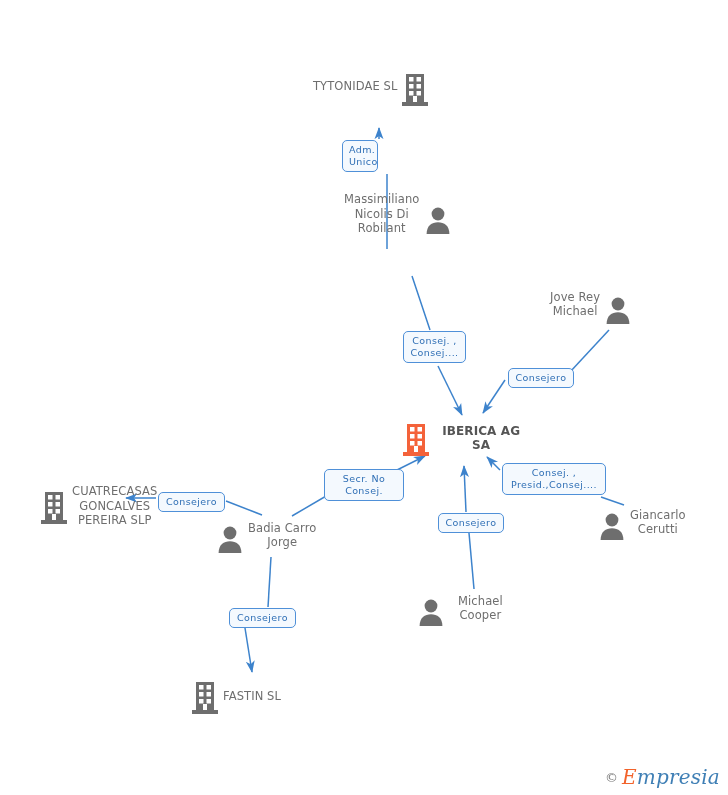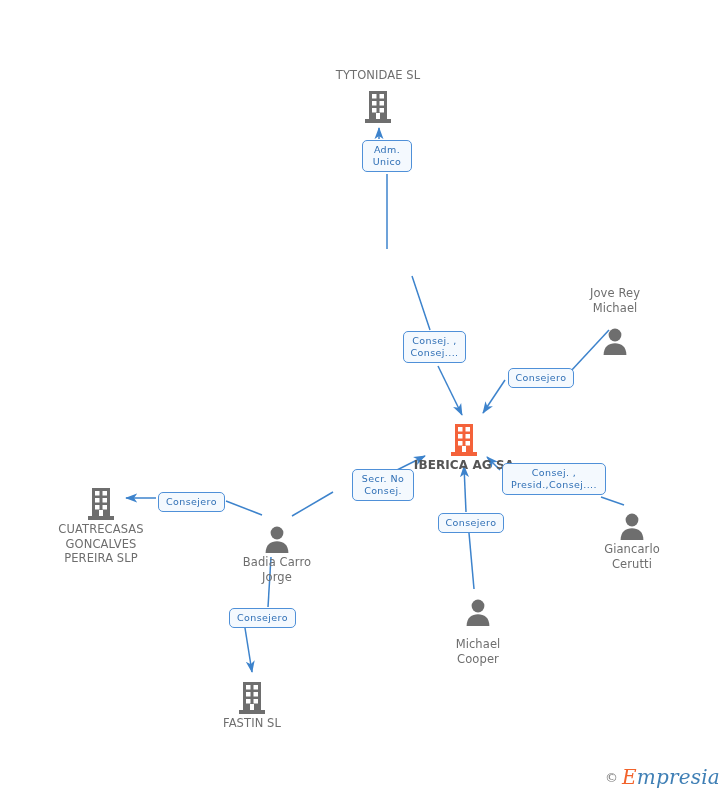--- a/index.html
+++ b/index.html
@@ -23,21 +23,21 @@
   .edge-layer {
     position: absolute;
     left: 0; top: 0;
     width: 728px;
     height: 795px;
     pointer-events: none;
   }
   .node {
     position: absolute;
     display: flex;
-    flex-direction: column;
+    flex-direction: row;
     align-items: center;
     width: 130px;
     margin-left: -65px;
   }
   .node-label {
     font-size: 11.5px;
     color: #6e6e6e;
     text-align: center;
     line-height: 14.5px;
     white-space: pre-line;
@@ -139,20 +139,31 @@
         <rect x="14.5" y="5" width="4.5" height="4.5" fill="#ffffff"></rect>
         <rect x="7" y="12" width="4.5" height="4.5" fill="#ffffff"></rect>
         <rect x="14.5" y="12" width="4.5" height="4.5" fill="#ffffff"></rect>
         <rect x="7" y="19" width="4.5" height="4.5" fill="#ffffff"></rect>
         <rect x="14.5" y="19" width="4.5" height="4.5" fill="#ffffff"></rect>
         <rect x="11" y="24" width="4" height="6" fill="#ffffff"></rect>
       </svg>
     </div>
   </div>
 
+  <div class="node" style="left:409px; top:192px;">
+    <div class="node-label above">Massimiliano
+Nicolis Di
+Robilant</div>
+    <div class="icon-wrap">
+      <svg width="28" height="28" viewBox="0 0 28 28" aria-hidden="true">
+        <circle cx="14" cy="8" r="6.4" fill="#6e6e6e"></circle>
+        <path d="M2.6,28 C2.6,19.6 7.8,16.2 14,16.2 C20.2,16.2 25.4,19.6 25.4,28 Z" fill="#6e6e6e"></path>
+      </svg>
+    </div>
+  </div>
 
   <div class="node" style="left:615px; top:286px;">
     <div class="node-label above">Jove Rey
 Michael</div>
     <div class="icon-wrap">
       <svg width="28" height="28" viewBox="0 0 28 28" aria-hidden="true">
         <circle cx="14" cy="8" r="6.4" fill="#6e6e6e"></circle>
         <path d="M2.6,28 C2.6,19.6 7.8,16.2 14,16.2 C20.2,16.2 25.4,19.6 25.4,28 Z" fill="#6e6e6e"></path>
       </svg>
     </div>
@@ -198,21 +209,21 @@
         <rect x="7" y="19" width="4.5" height="4.5" fill="#ffffff"></rect>
         <rect x="14.5" y="19" width="4.5" height="4.5" fill="#ffffff"></rect>
         <rect x="11" y="24" width="4" height="6" fill="#ffffff"></rect>
       </svg>
     </div>
     <div class="node-label below">CUATRECASAS
 GONCALVES
 PEREIRA SLP</div>
   </div>
 
-  <div class="node" style="left:632px; top:502px;">
+  <div class="node" style="left:659px; top:502px;">
     <div class="icon-wrap">
       <svg width="28" height="28" viewBox="0 0 28 28" aria-hidden="true">
         <circle cx="14" cy="8" r="6.4" fill="#6e6e6e"></circle>
         <path d="M2.6,28 C2.6,19.6 7.8,16.2 14,16.2 C20.2,16.2 25.4,19.6 25.4,28 Z" fill="#6e6e6e"></path>
       </svg>
     </div>
     <div class="node-label below">Giancarlo
 Cerutti</div>
   </div>
 
@@ -237,28 +248,28 @@
         <rect x="7" y="12" width="4.5" height="4.5" fill="#ffffff"></rect>
         <rect x="14.5" y="12" width="4.5" height="4.5" fill="#ffffff"></rect>
         <rect x="7" y="19" width="4.5" height="4.5" fill="#ffffff"></rect>
         <rect x="14.5" y="19" width="4.5" height="4.5" fill="#ffffff"></rect>
         <rect x="11" y="24" width="4" height="6" fill="#ffffff"></rect>
       </svg>
     </div>
     <div class="node-label below">FASTIN SL</div>
   </div>
 
-  <div class="edge-label" style="left:362px; top:140px; width:50px;">Adm.
+  <div class="edge-label" style="left:342px; top:140px; width:36px;">Adm.
 Unico</div>
   <div class="edge-label" style="left:403px; top:331px; width:63px;">Consej. ,
 Consej....</div>
   <div class="edge-label" style="left:508px; top:368px; width:66px;">Consejero</div>
   <div class="edge-label" style="left:502px; top:463px; width:104px;">Consej. ,
 Presid.,Consej....</div>
-  <div class="edge-label" style="left:352px; top:469px; width:62px;">Secr.  No
+  <div class="edge-label" style="left:324px; top:469px; width:80px;">Secr.  No
 Consej.</div>
   <div class="edge-label" style="left:158px; top:492px; width:67px;">Consejero</div>
   <div class="edge-label" style="left:438px; top:513px; width:66px;">Consejero</div>
   <div class="edge-label" style="left:229px; top:608px; width:67px;">Consejero</div>
 
   <div class="watermark">
     <span class="wm-c">©</span>
     <span class="wm-text"><span class="wm-e">E</span><span>mpresia</span></span>
   </div>
 

